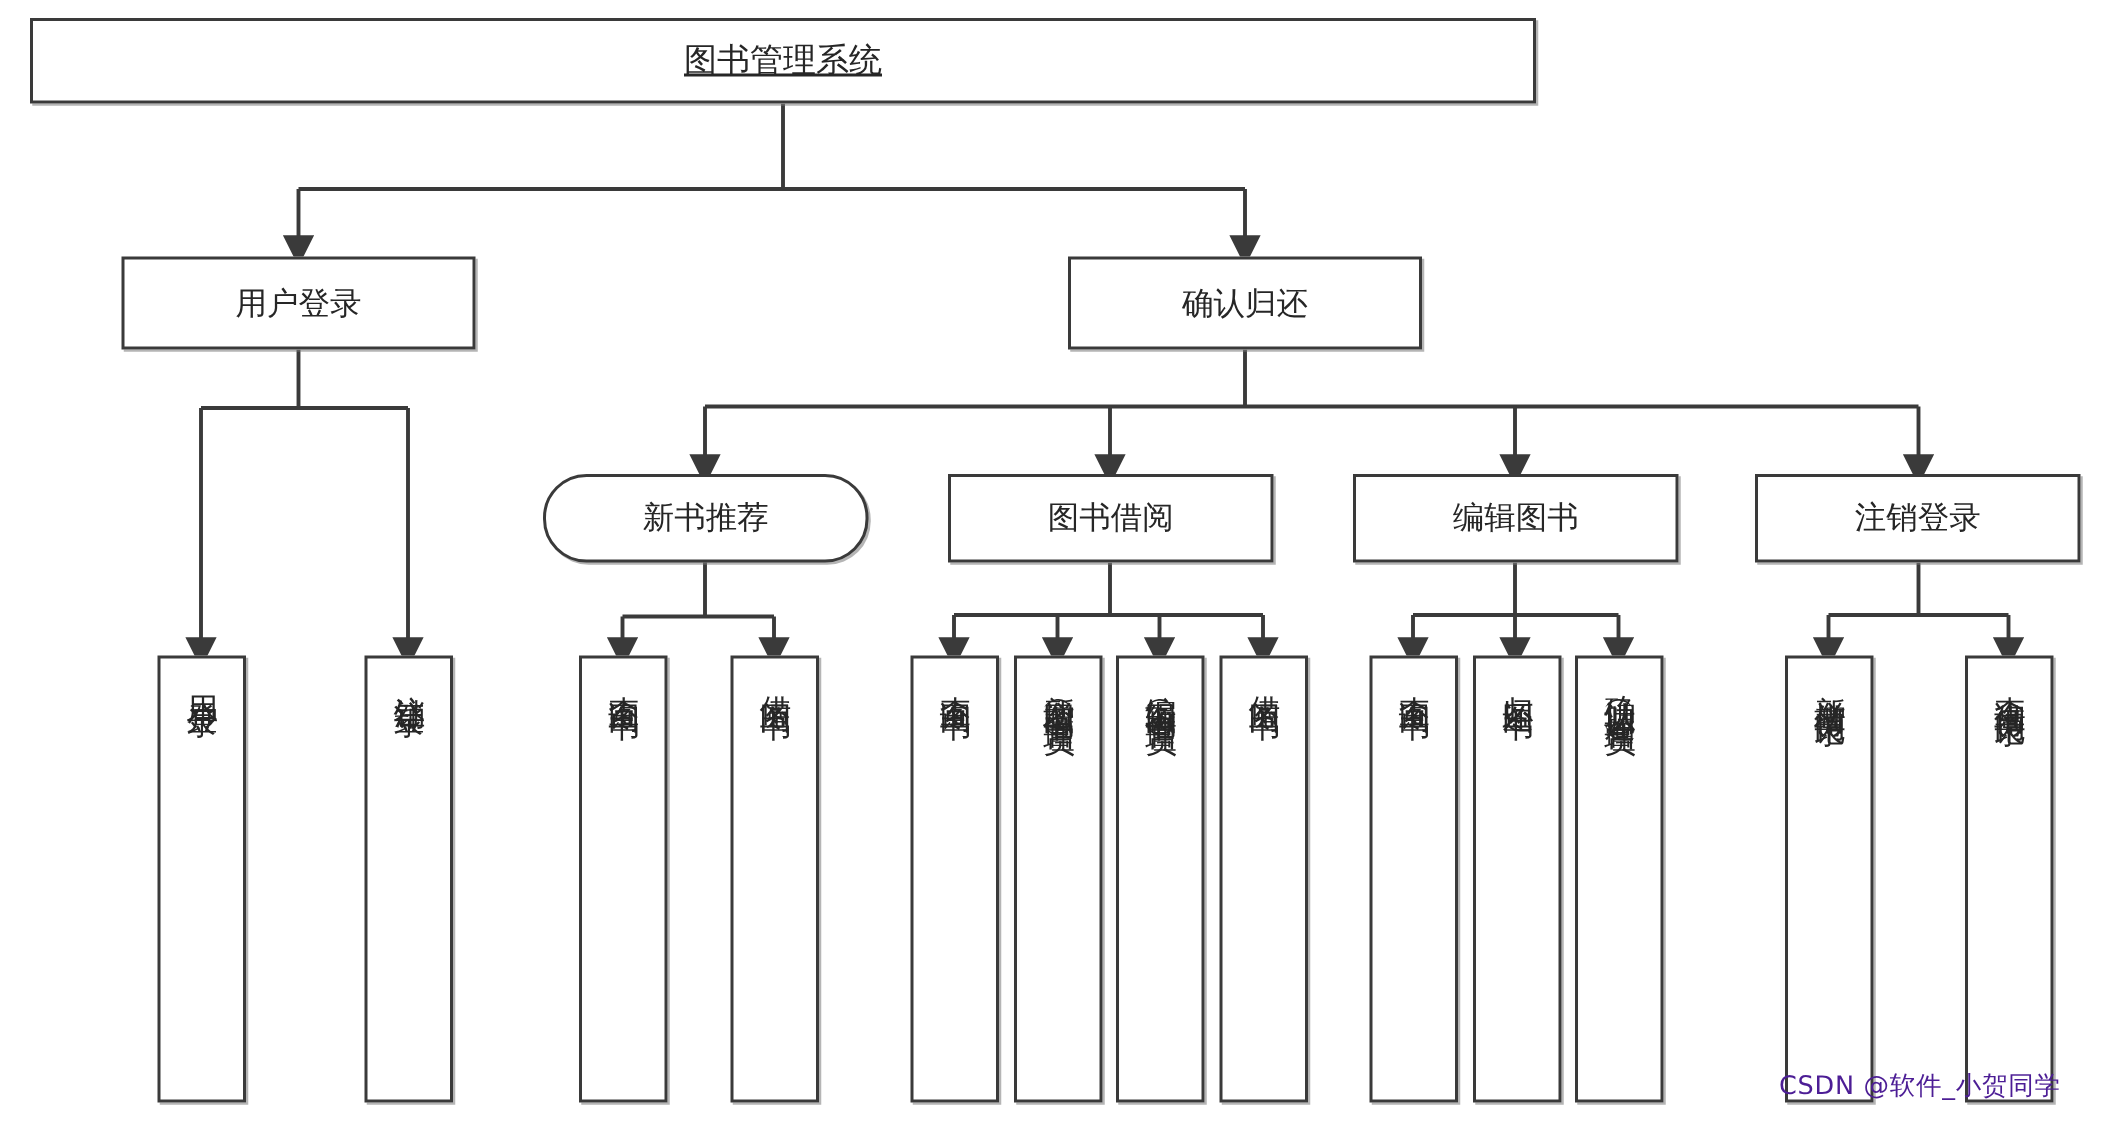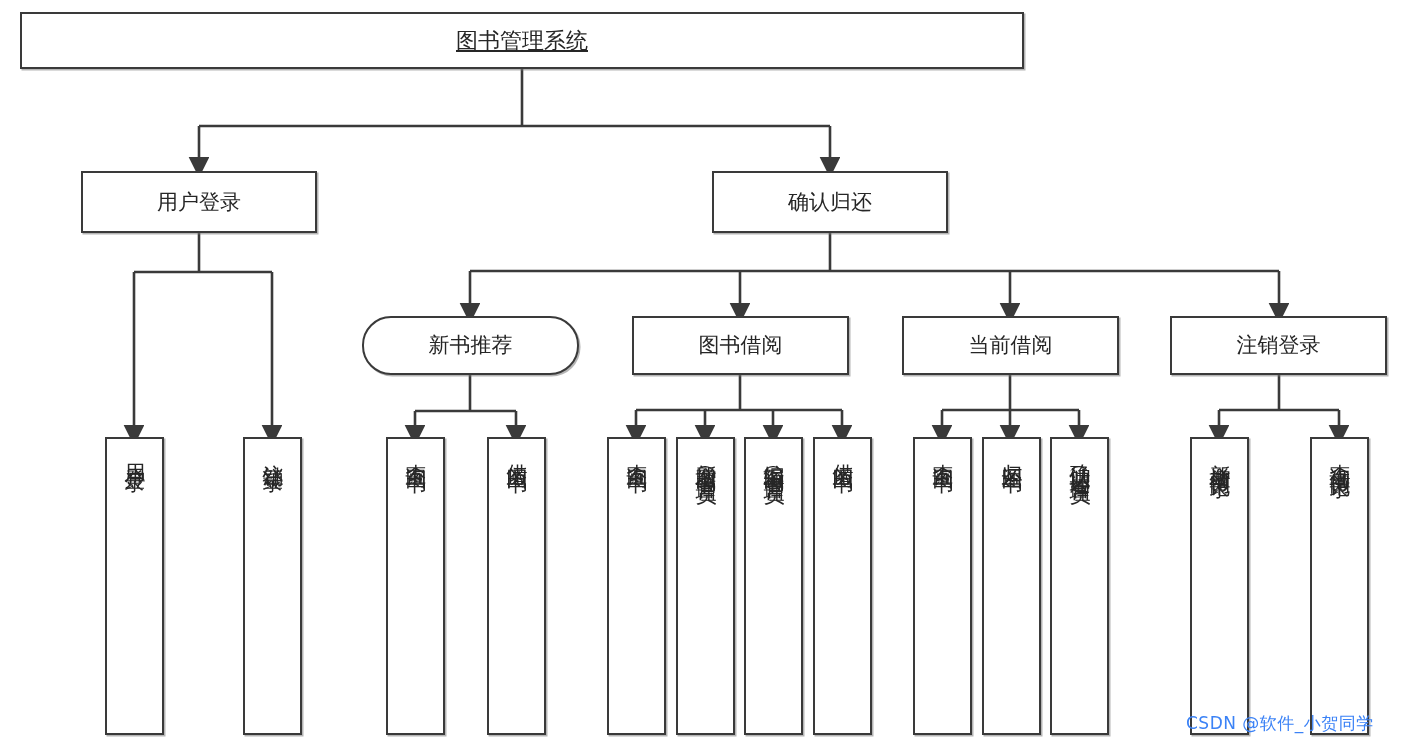--- a/index.html
+++ b/index.html
@@ -62,21 +62,21 @@
     font-size: 21px;
     letter-spacing: 3px;
     line-height: 1;
     white-space: nowrap;
   }
   .watermark {
     position: absolute;
     left: 1186px;
     top: 712px;
     font-size: 17px;
-    color: #3b82f6;
+    color: #4c1d95;
     letter-spacing: 0.5px;
     z-index: 3;
     white-space: nowrap;
   }
 </style>
 </head>
 <body>
 
 <div id="canvas">
 
@@ -141,21 +141,21 @@
     <span class="label">确认归还</span>
   </div>
 
   <div class="node horiz" style="left:362px; top:316px; width:217px; height:59px;border-radius:29px;">
     <span class="label">新书推荐</span>
   </div>
   <div class="node horiz" style="left:632px; top:316px; width:217px; height:59px;">
     <span class="label">图书借阅</span>
   </div>
   <div class="node horiz" style="left:902px; top:316px; width:217px; height:59px;">
-    <span class="label">当前借阅</span>
+    <span class="label">编辑图书</span>
   </div>
   <div class="node horiz" style="left:1170px; top:316px; width:217px; height:59px;">
     <span class="label">注销登录</span>
   </div>
 
   <div class="node vert" style="left:105px; top:437px; width:59px; height:298px;">
     <span class="label">用户登录</span>
   </div>
   <div class="node vert" style="left:243px; top:437px; width:59px; height:298px;">
     <span class="label">注销登录</span>

